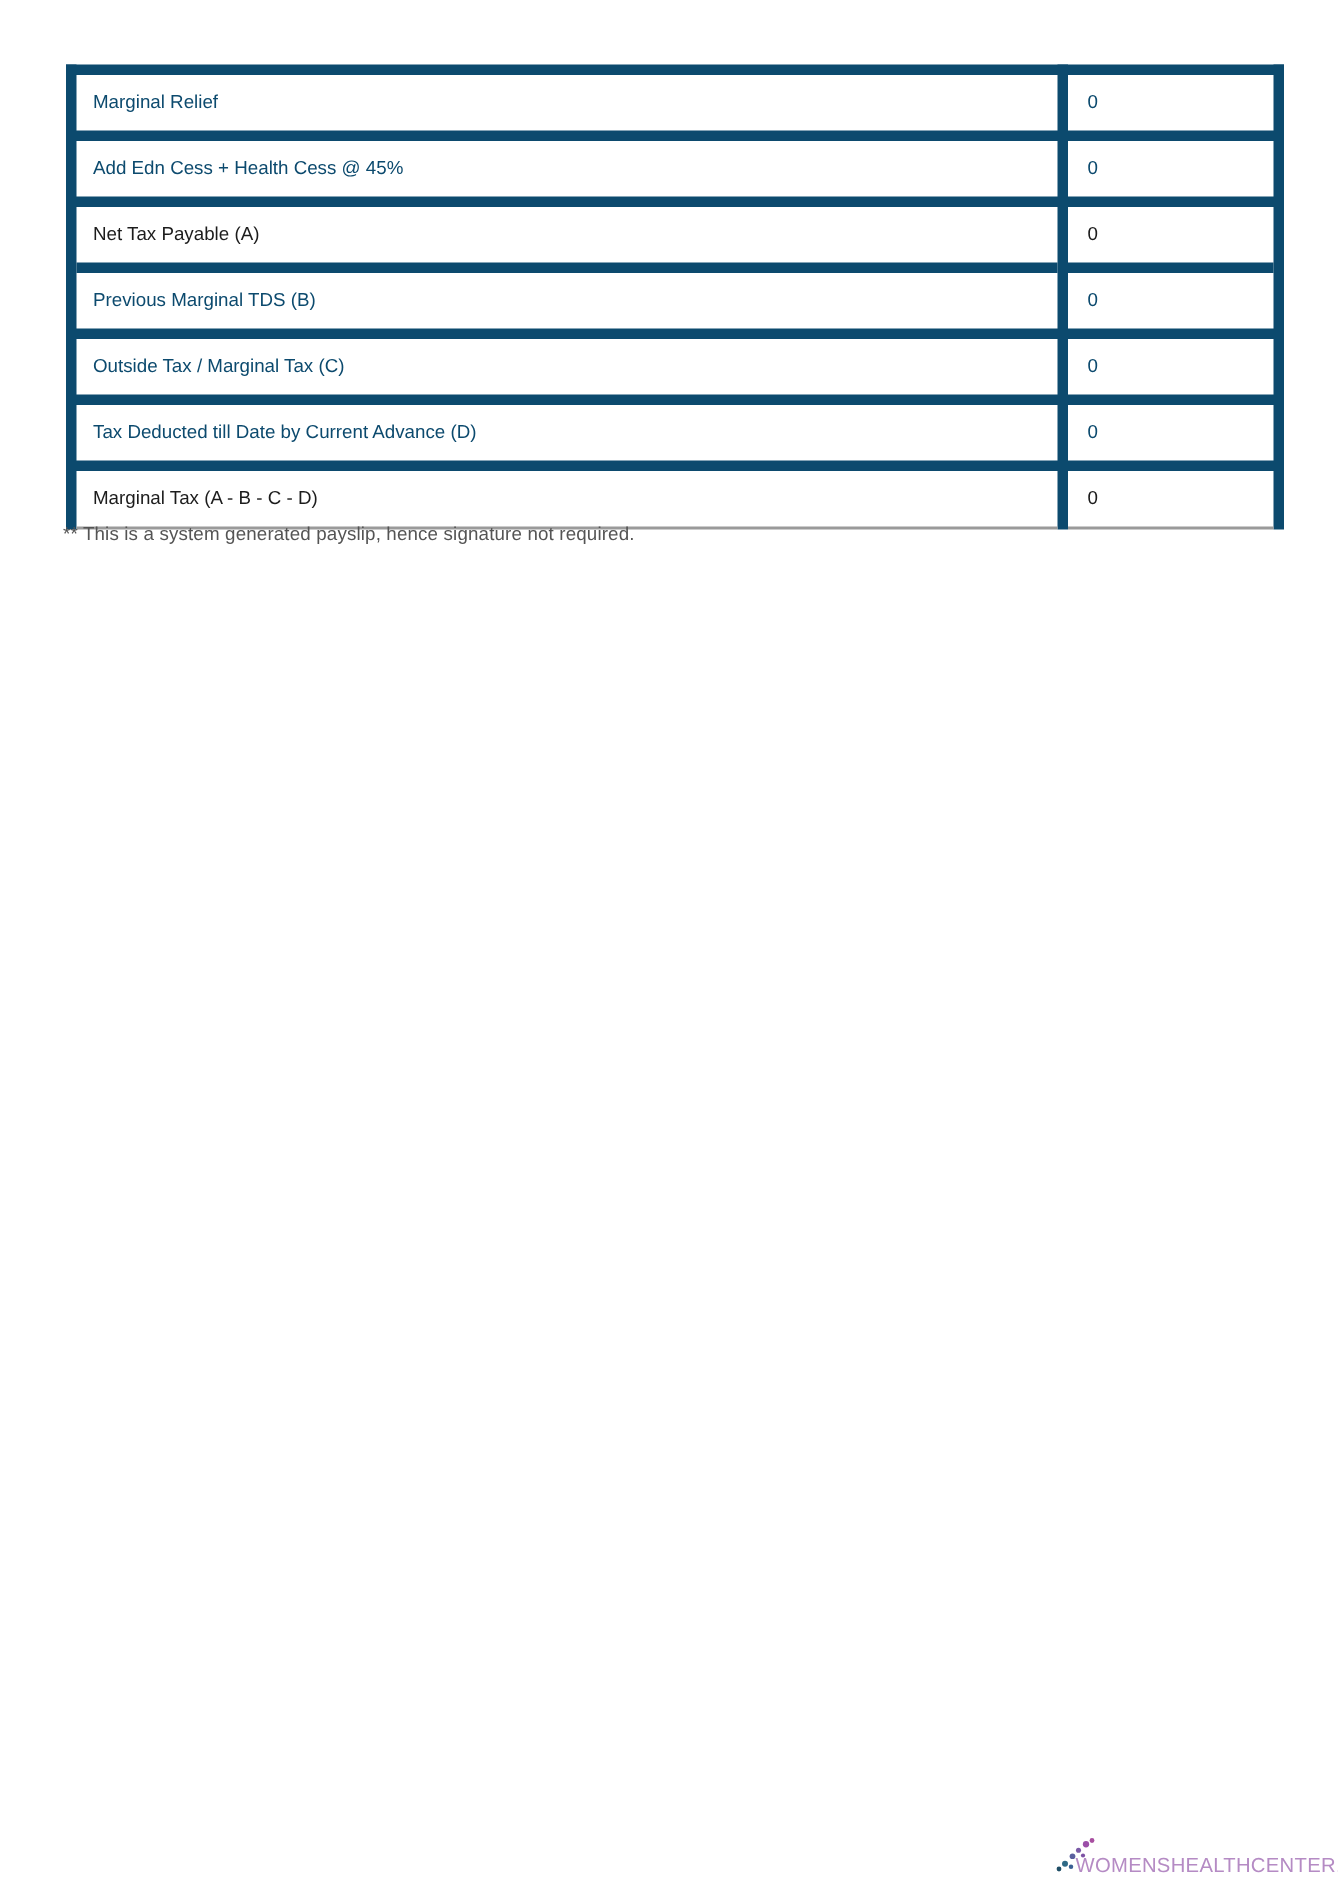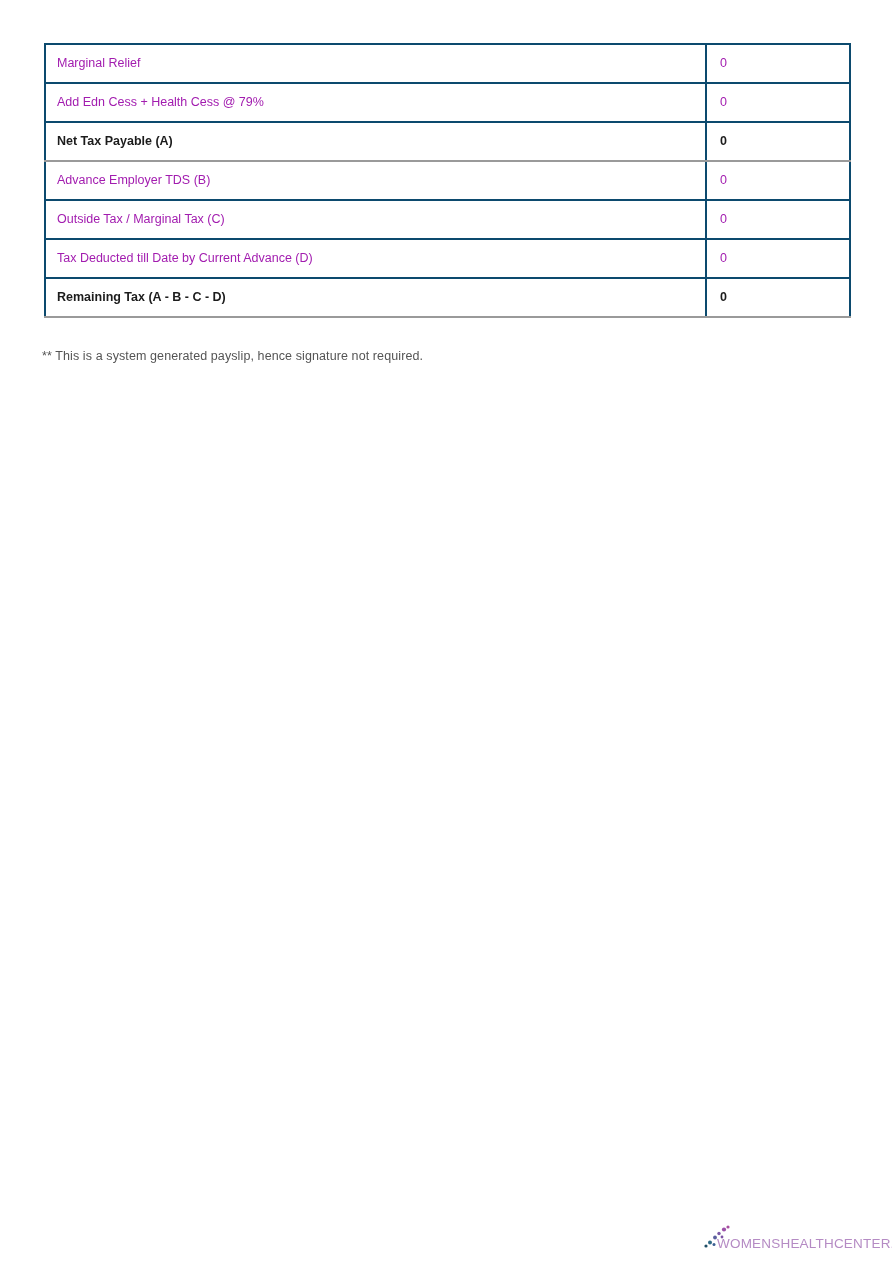--- a/index.html
+++ b/index.html
@@ -37,36 +37,36 @@
   table.tax-table {
     width: 805px;
     border-collapse: collapse;
     table-layout: fixed;
     font-size: 12.5px;
   }
   table.tax-table col.col-label { width: 661px; }
   table.tax-table col.col-value { width: 144px; }
 
   table.tax-table td {
-    border: 2px solid #0c4a6e;
+    border: 7px solid #0c4a6e;
     padding: 0 0 0 11px;
     height: 37px;
     vertical-align: middle;
     line-height: 1.35;
-    color: #a21caf;
+    color: #0c4a6e;
     background: #ffffff;
     font-weight: normal;
   }
   table.tax-table td.value-cell {
     padding-left: 13px;
   }
 
   
   table.tax-table tr.row-strong td {
-    font-weight: bold;
+    font-weight: normal;
     color: #1c1c1c;
     border-top: 2px solid #9a9a9a;
     border-bottom: 2px solid #9a9a9a;
   }
 
   
   .footnote {
     position: absolute;
     left: 42px;
     top: 349px;
@@ -117,46 +117,46 @@
         <col class="col-value">
       </colgroup>
       <tbody>
 
         <tr>
           <td class="label-cell">Marginal Relief</td>
           <td class="value-cell">0</td>
         </tr>
 
         <tr>
-          <td class="label-cell">Add Edn Cess + Health Cess @ 79%</td>
+          <td class="label-cell">Add Edn Cess + Health Cess @ 45%</td>
           <td class="value-cell">0</td>
         </tr>
 
         <tr class="row-strong">
           <td class="label-cell">Net Tax Payable (A)</td>
           <td class="value-cell">0</td>
         </tr>
 
         <tr>
-          <td class="label-cell">Advance Employer TDS (B)</td>
+          <td class="label-cell">Previous Marginal TDS (B)</td>
           <td class="value-cell">0</td>
         </tr>
 
         <tr>
           <td class="label-cell">Outside Tax / Marginal Tax (C)</td>
           <td class="value-cell">0</td>
         </tr>
 
         <tr>
           <td class="label-cell">Tax Deducted till Date by Current Advance (D)</td>
           <td class="value-cell">0</td>
         </tr>
 
         <tr class="row-strong">
-          <td class="label-cell">Remaining Tax (A - B - C - D)</td>
+          <td class="label-cell">Marginal Tax (A - B - C - D)</td>
           <td class="value-cell">0</td>
         </tr>
 
 
       </tbody>
     </table>
   </div>
 
   <div class="footnote">** This is a system generated payslip, hence signature not required.</div>
 

